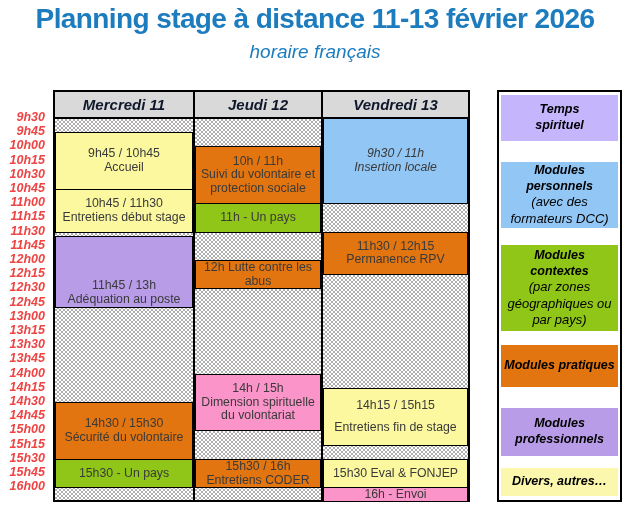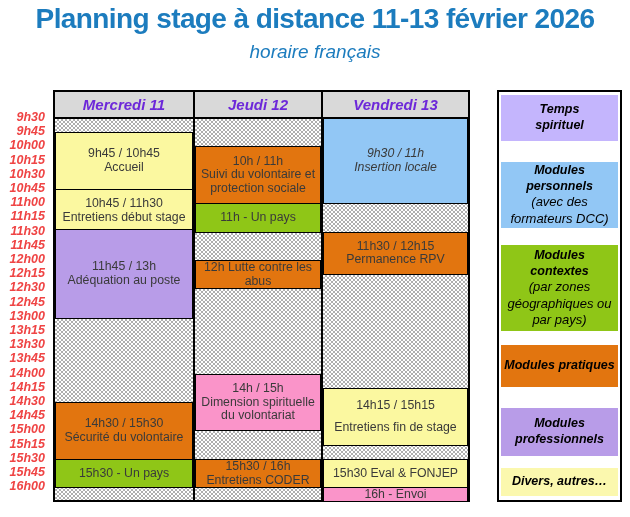--- a/index.html
+++ b/index.html
@@ -30,21 +30,21 @@
     position:absolute;left:53px;top:2px;width:417px;height:412px;
     border:2px solid #000;box-sizing:border-box;background:#fff;
   }
   .day-col{position:absolute;top:0;height:100%;box-sizing:border-box;}
   .day-col:nth-child(1){left:0;width:138px;}
   .day-col:nth-child(2){left:138px;width:128px;border-left:2px solid #000;}
   .day-col:nth-child(3){left:266px;width:147px;border-left:2px solid #000;}
   .day-header{
     height:27px;box-sizing:border-box;border-bottom:2px solid #000;
     display:flex;align-items:center;justify-content:center;
-    font-size:15px;font-weight:bold;font-style:italic;color:#6d28d9;
+    font-size:15px;font-weight:bold;font-style:italic;color:#0f172a;
   }
   .day-body{position:relative;height:381px;}
   .hatch{
     background-color:#fff;
     background-image:
       linear-gradient(45deg,#aeaeae 25%,transparent 25%,transparent 75%,#aeaeae 75%),
       linear-gradient(45deg,#aeaeae 25%,transparent 25%,transparent 75%,#aeaeae 75%);
     background-size:4px 4px;
     background-position:0 0,2px 2px;
   }
@@ -119,21 +119,21 @@
         <div class="day-header" style="background: rgb(217, 217, 217);">Mercredi 11</div>
         <div class="day-body hatch">
           <div class="block" style="top: 13.2px; height: 57.8px; background: rgb(251, 248, 160);">
             <div class="block-time">9h45 / 10h45</div>
             <div class="block-label">Accueil</div>
           </div>
           <div class="block" style="top: 70px; height: 43.6px; background: rgb(251, 248, 160);">
             <div class="block-time">10h45 / 11h30</div>
             <div class="block-label">Entretiens début stage</div>
           </div>
-          <div class="block" style="top: 110px; height: 90px; background: rgb(184, 156, 232);">
+          <div class="block" style="top: 117px; height: 72px; background: rgb(184, 156, 232); justify-content: flex-end;">
             <div class="block-time">11h45 / 13h</div>
             <div class="block-label">Adéquation au poste</div>
           </div>
           <div class="block" style="top: 283px; height: 57.8px; background: rgb(226, 117, 15);">
             <div class="block-time">14h30 / 15h30</div>
             <div class="block-label">Sécurité du volontaire</div>
           </div>
           <div class="block" style="top: 339.8px; height: 29.4px; background: rgb(143, 198, 23);">
             <div class="block-label">15h30 - Un pays</div>
           </div>

